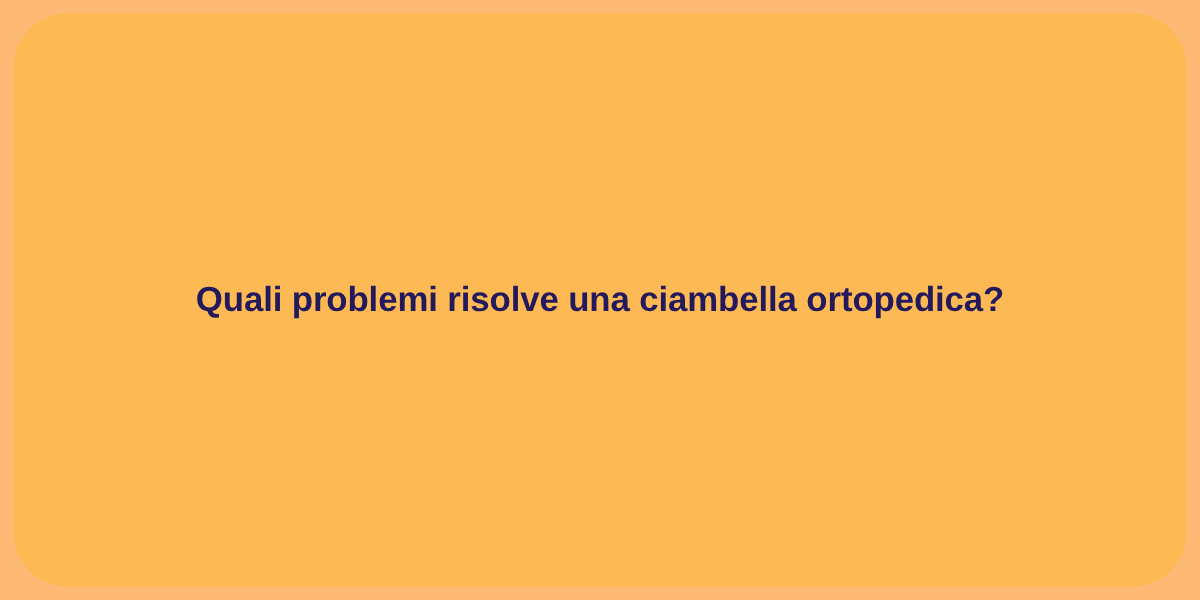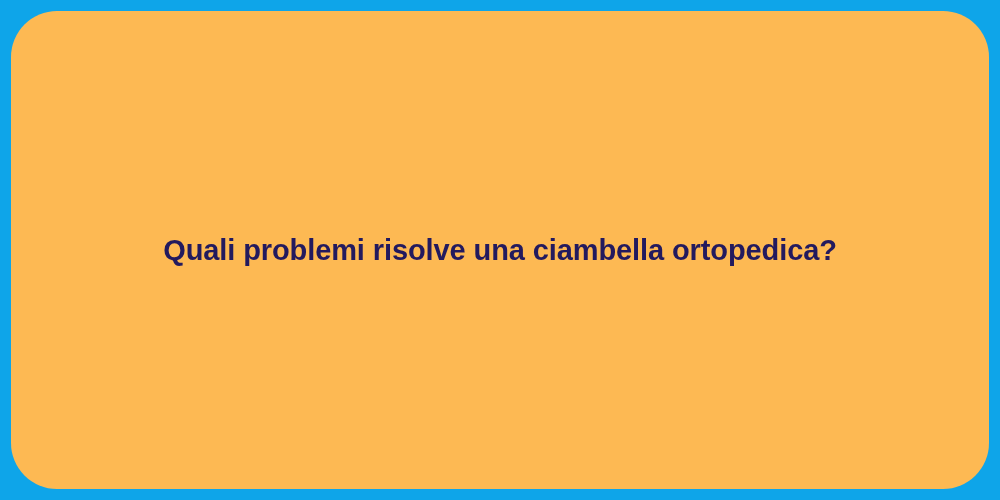--- a/index.html
+++ b/index.html
@@ -11,21 +11,21 @@
     height: 500px;
     overflow: hidden;
     font-family: "Liberation Sans", sans-serif;
   }
 
   
   #banner-root {
     position: relative;
     width: 1000px;
     height: 500px;
-    background: #0ea5e9;
+    background: #fdba74;
     box-sizing: border-box;
   }
 
   
   #content-panel {
     position: absolute;
     left: 11px;
     top: 11px;
     width: 978px;
     height: 478px;

